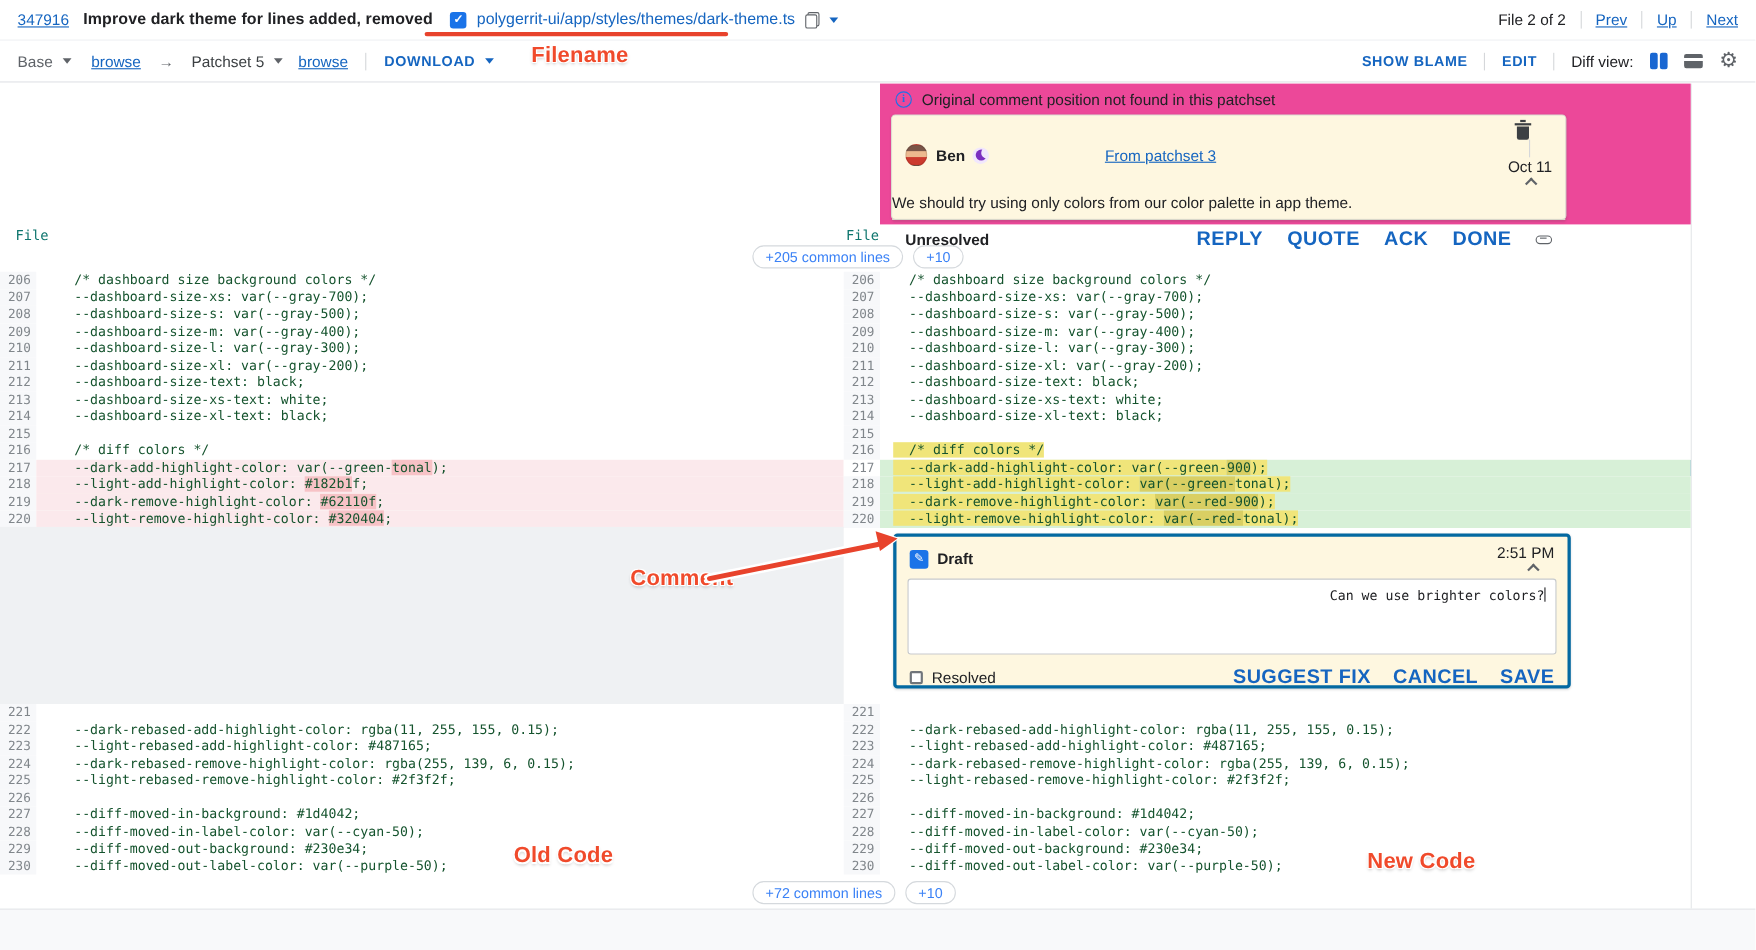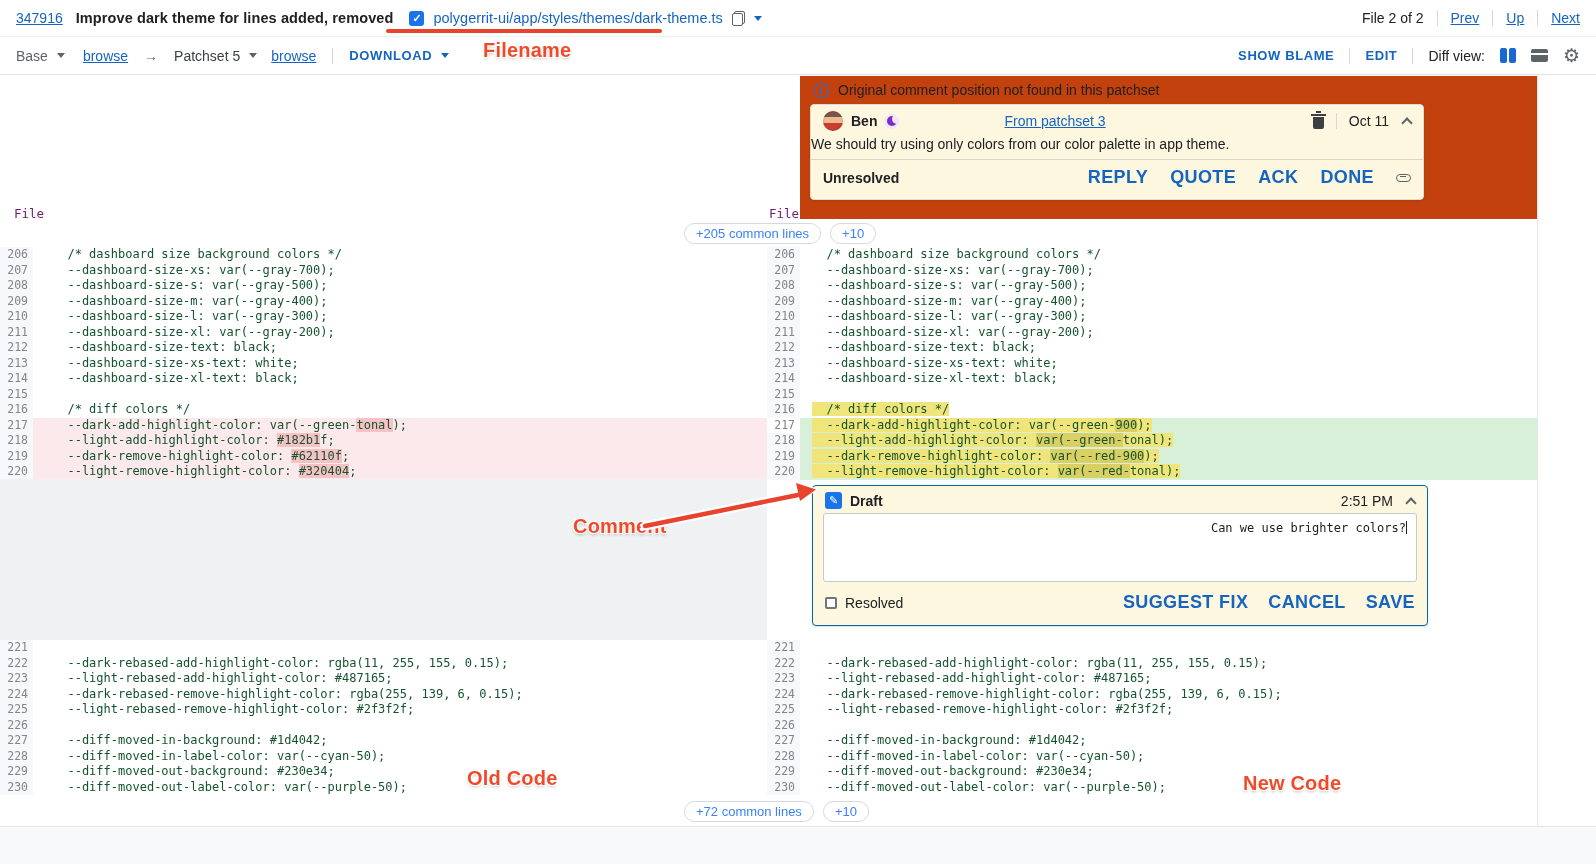--- a/index.html
+++ b/index.html
@@ -43,21 +43,21 @@
   .ic-sbs i { width:7px; height:15px; background:#1967d2; border-radius:2px; }
   .ic-uni { width:17px; height:13px; border-radius:2px;
     background:linear-gradient(#5f6368 0 4px,#fff 4px 6px,#5f6368 6px 13px); }
   .ic-gear { font-size:19px; color:#5f6368; line-height:18px; }
 
   
   #right-edge { position:absolute; left:1537px; top:76px; width:1px; height:750px; background:#e4e6e9; }
   #bottom-strip { position:absolute; left:0; top:826px; width:1596px; height:38px;
     background:#f8f9fa; border-top:1px solid #e4e6e9; }
   .file-label { position:absolute; top:206px; font-family:"DejaVu Sans Mono", monospace;
-    font-size:12.5px; color:#701a75; }
+    font-size:12.5px; color:#0f766e; }
   #file-label-left { left:14px; }
   #file-label-right { left:769px; }
   .expand-row { position:absolute; display:flex; gap:9px; }
   #expand-top { left:684px; top:223px; }
   #expand-bottom { left:684px; top:801px; }
   .expand-btn { border:1px solid #d5d9dd; border-radius:11px; background:#fff; color:#3b82f6;
     font-size:13px; padding:1px 11px 2px; height:21px; line-height:17px; cursor:pointer; white-space:nowrap;}
 
   
   #code-top { position:absolute; left:0; top:247px; }
@@ -74,60 +74,60 @@
   .rc { padding-left:12px; }
   .lc.remove { background:#fbe9ec; }
   .rc.add { background:#d7f0d7; }
   .code .p  { background:#f7c2c6; }
   .code .y  { background:#f0e57a; }
   .code .yd { background:#d9cf63; }
   .rhalf.sel { box-shadow:inset 0 0 0 1.5px #4d8ad4; }
   .rhalf.sel .gut { background:#fff; }
 
   
-  #thread-top { position:absolute; left:800px; top:76px; width:737px; height:143px;
-    background:#c2410c; }
+  #thread-top { position:absolute; left:800px; top:76px; width:737px; height:128px;
+    background:#ec4899; }
   #thread-banner { display:flex; align-items:center; gap:9px; padding:6px 0 0 14px; font-size:14px; }
   .info-ic { width:15px; height:15px; border:1.7px solid #1a73e8; border-radius:50%;
     color:#1a73e8; font-size:10px; font-weight:bold; text-align:center; line-height:13px; flex:none;}
   .info-ic::after { content:"i"; font-family:"Liberation Serif", serif; }
   .comment-card { position:absolute; background:#fef7e0; border:1px solid #dcdcd2;
     border-radius:4px; box-shadow:0 1px 2px rgba(60,64,67,.18); }
   #thread-card { left:10px; top:28px; width:614px; height:96px; }
   .tc-head { display:flex; align-items:center; padding:6px 12px 2px; }
   .avatar { width:20px; height:20px; border-radius:50%; flex:none;
     background:linear-gradient(#7a5548 0 28%, #edb98f 28% 60%, #cc3b2f 60% 100%);
     border:1px solid rgba(0,0,0,.1); }
   .author { font-weight:bold; font-size:14px; margin-left:8px; }
   .moon { width:15px; height:15px; border-radius:50%; background:#f1e7fd; position:relative;
     overflow:hidden; margin-left:7px; flex:none;}
   .moon::before { content:""; position:absolute; left:2.5px; top:2.5px; width:10px; height:10px;
     border-radius:50%; background:#7b2fc0; }
   .moon::after { content:""; position:absolute; left:7.5px; top:.5px; width:10px; height:10px;
     border-radius:50%; background:#f1e7fd; }
   #from-patchset { margin-left:105px; font-size:14px; }
-  .tc-head .right { margin-left:auto; display:flex; align-items:center; }
+  .tc-head .right { margin-left:auto; display:flex; align-items:center;flex-direction:column; }
   .trash { width:11px; height:12px; background:#3c4043; border-radius:0 0 2px 2px;
     position:relative; margin-top:4px; cursor:pointer; flex:none;}
   .trash::before { content:""; position:absolute; top:-3px; left:-2px; width:15px; height:2px; background:#3c4043; }
   .trash::after { content:""; position:absolute; top:-6px; left:3px; width:5px; height:2px; background:#3c4043; }
   .chev { width:8px; height:8px; border-left:2px solid #5f6368; border-top:2px solid #5f6368;
     transform:rotate(45deg); margin-top:4px; cursor:pointer; flex:none;}
   .tc-body { padding:3px 0 7px; font-size:14px; }
   .tc-foot { border-top:1px solid #d9d7c9; display:flex; align-items:center; padding:7px 12px; }
   .status { font-size:14px; font-weight:bold; }
   .act-btns { margin-left:auto; display:flex; align-items:center; gap:22px; }
   .act { color:#1565c0; font-size:18px; font-weight:bold; letter-spacing:.4px; cursor:pointer; }
   .chain { width:15px; height:8px; border:1.8px solid #5f6368; border-radius:5px; position:relative; cursor:pointer;}
   .chain::after { content:""; position:absolute; left:2.5px; top:1.2px; width:6px; height:1.6px; background:#5f6368; }
 
   
   #draft-filler { position:absolute; left:0; top:479px; width:767px; height:161px; background:#eff1f3; }
   #draft-card { left:812px; top:485px; width:616px; height:141px; position:absolute;
-    background:#fef7e0; border:1px solid #0369a1; border-radius:4px; box-shadow:0 1px 2px rgba(60,64,67,.18); }
+    background:#fef7e0; border:3px solid #0369a1; border-radius:4px; box-shadow:0 1px 2px rgba(60,64,67,.18); }
   .draft-ic { width:17px; height:17px; background:#1a73e8; border-radius:3px; color:#fff;
     font-size:11px; line-height:17px; text-align:center; flex:none;}
   .draft-ic::after { content:"✎"; }
   #draft-label { font-weight:bold; font-size:14px; margin-left:8px; }
   #draft-time { font-size:14px; }
   .draft-box { margin:2px 10px 0; height:69px; background:#fff; border:1px solid #c7cacd;
     border-radius:3px; padding:7px 9px; font-family:"DejaVu Sans Mono", monospace;
     font-size:12px; cursor:text;text-align:right; }
   .cursor { display:inline-block; width:1px; height:13px; background:#202124; vertical-align:-2px; }
   .df-foot { display:flex; align-items:center; padding:10px 12px 0; }

